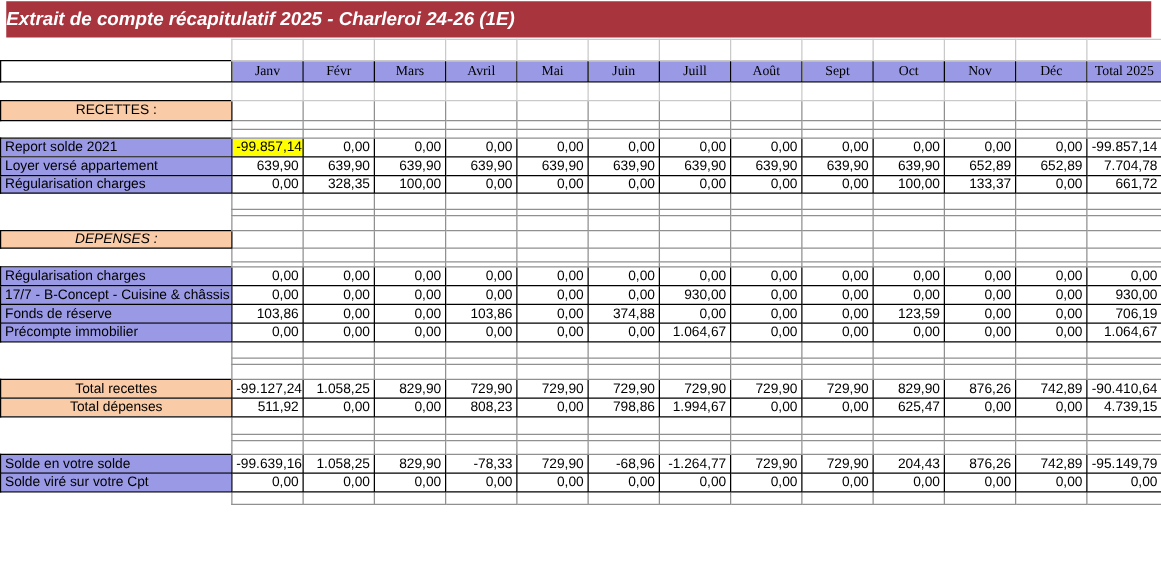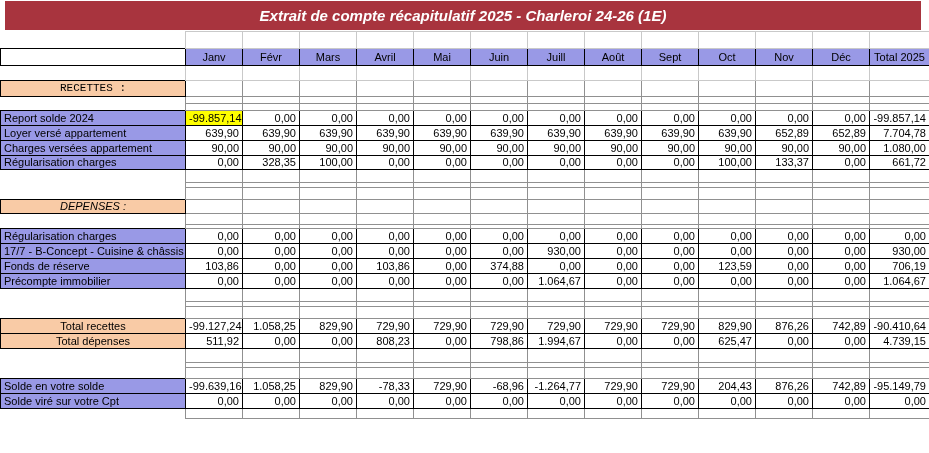--- a/index.html
+++ b/index.html
@@ -1,19 +1,19 @@
 <!DOCTYPE html>
 <html style="--title-bg: #A8343E; --header-bg: #9999E6; --label-bg: #9999E6; --section-bg: #F9CBA6; --highlight-bg: #FFFF00; --grid-line: #909090; --light-grid-line: #C9C9C9; --border: #000000;"><head>
 <meta charset="utf-8">
 <style>
   html,body{margin:0;padding:0;background:#fff;}
   .page{position:relative;width:929px;height:453px;background:#fff;overflow:hidden;
         font-family:"Liberation Sans",sans-serif;color:#000;}
   .titlebar{position:absolute;left:5px;top:1px;width:916px;height:29px;
-        background:var(--title-bg,#A8343E);color:#fff;text-align:center;
+        background:var(--title-bg,#A8343E);color:#fff;text-align:left;
         font-size:15px;font-weight:bold;font-style:italic;line-height:29px;}
   table.sheet{position:absolute;left:0;top:31px;width:929px;
         border-collapse:collapse;table-layout:fixed;}
   td{padding:0 3px;font-size:11px;line-height:1;vertical-align:middle;
      white-space:nowrap;overflow:hidden;}
   td.blank{border:none;background:#fff;}
   td.grid{border:1px solid var(--grid-line,#909090);background:#fff;}
   td.gridlight{border:1px solid var(--light-grid-line,#C9C9C9);background:#fff;}
   td.hdrblank{border:1px solid var(--border,#000);background:#fff;}
   td.hdr{border:1px solid var(--border,#000);background:var(--header-bg,#9999E6);
@@ -57,21 +57,21 @@
           <td class="gridlight"></td>
           <td class="gridlight"></td>
           <td class="gridlight"></td>
           <td class="gridlight"></td>
           <td class="gridlight"></td>
           <td class="gridlight"></td>
           <td class="gridlight"></td>
           <td class="gridlight"></td>
           <td class="gridlight"></td>
         </tr>
-        <tr style="height: 17px;">
+        <tr style="height: 17px; font-family: Liberation Serif, serif;">
           <td class="hdrblank"></td>
           <td class="hdr">Janv</td>
           <td class="hdr">Févr</td>
           <td class="hdr">Mars</td>
           <td class="hdr">Avril</td>
           <td class="hdr">Mai</td>
           <td class="hdr">Juin</td>
           <td class="hdr">Juill</td>
           <td class="hdr">Août</td>
           <td class="hdr">Sept</td>
@@ -89,21 +89,21 @@
           <td class="gridlight"></td>
           <td class="gridlight"></td>
           <td class="gridlight"></td>
           <td class="gridlight"></td>
           <td class="gridlight"></td>
           <td class="gridlight"></td>
           <td class="gridlight"></td>
           <td class="gridlight"></td>
           <td class="gridlight"></td>
         </tr>
-        <tr style="height: 16px; font-family: Liberation Mono, monospace;">
+        <tr style="height: 16px;">
           <td class="sec">RECETTES :</td>
           <td class="grid"></td>
           <td class="grid"></td>
           <td class="grid"></td>
           <td class="grid"></td>
           <td class="grid"></td>
           <td class="grid"></td>
           <td class="grid"></td>
           <td class="grid"></td>
           <td class="grid"></td>
@@ -138,21 +138,21 @@
           <td class="grid"></td>
           <td class="grid"></td>
           <td class="grid"></td>
           <td class="grid"></td>
           <td class="grid"></td>
           <td class="grid"></td>
           <td class="grid"></td>
           <td class="grid"></td>
         </tr>
         <tr style="height: 15px;">
-          <td class="lbl">Report solde 2024</td>
+          <td class="lbl">Report solde 2021</td>
           <td class="num hl">-99.857,14</td>
           <td class="num">0,00</td>
           <td class="num">0,00</td>
           <td class="num">0,00</td>
           <td class="num">0,00</td>
           <td class="num">0,00</td>
           <td class="num">0,00</td>
           <td class="num">0,00</td>
           <td class="num">0,00</td>
           <td class="num">0,00</td>
@@ -168,36 +168,20 @@
           <td class="num">639,90</td>
           <td class="num">639,90</td>
           <td class="num">639,90</td>
           <td class="num">639,90</td>
           <td class="num">639,90</td>
           <td class="num">639,90</td>
           <td class="num">639,90</td>
           <td class="num">652,89</td>
           <td class="num">652,89</td>
           <td class="num">7.704,78</td>
-        </tr>
-        <tr style="height: 15px;">
-          <td class="lbl">Charges versées appartement</td>
-          <td class="num">90,00</td>
-          <td class="num">90,00</td>
-          <td class="num">90,00</td>
-          <td class="num">90,00</td>
-          <td class="num">90,00</td>
-          <td class="num">90,00</td>
-          <td class="num">90,00</td>
-          <td class="num">90,00</td>
-          <td class="num">90,00</td>
-          <td class="num">90,00</td>
-          <td class="num">90,00</td>
-          <td class="num">90,00</td>
-          <td class="num">1.080,00</td>
         </tr>
         <tr style="height: 14px;">
           <td class="lbl">Régularisation charges</td>
           <td class="num">0,00</td>
           <td class="num">328,35</td>
           <td class="num">100,00</td>
           <td class="num">0,00</td>
           <td class="num">0,00</td>
           <td class="num">0,00</td>
           <td class="num">0,00</td>

